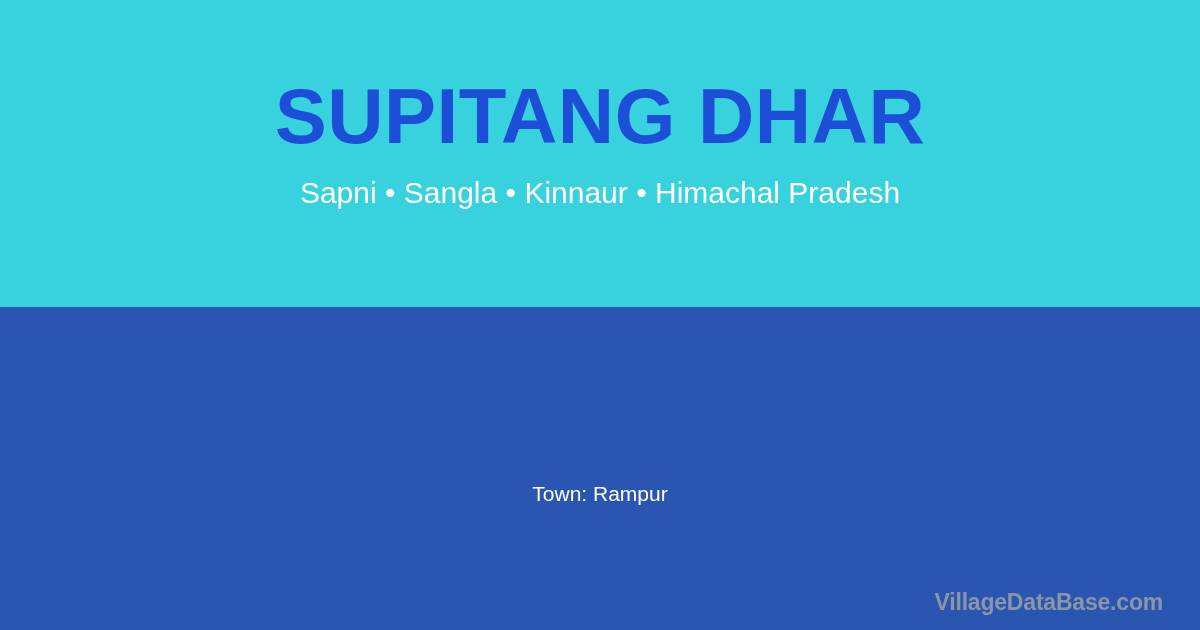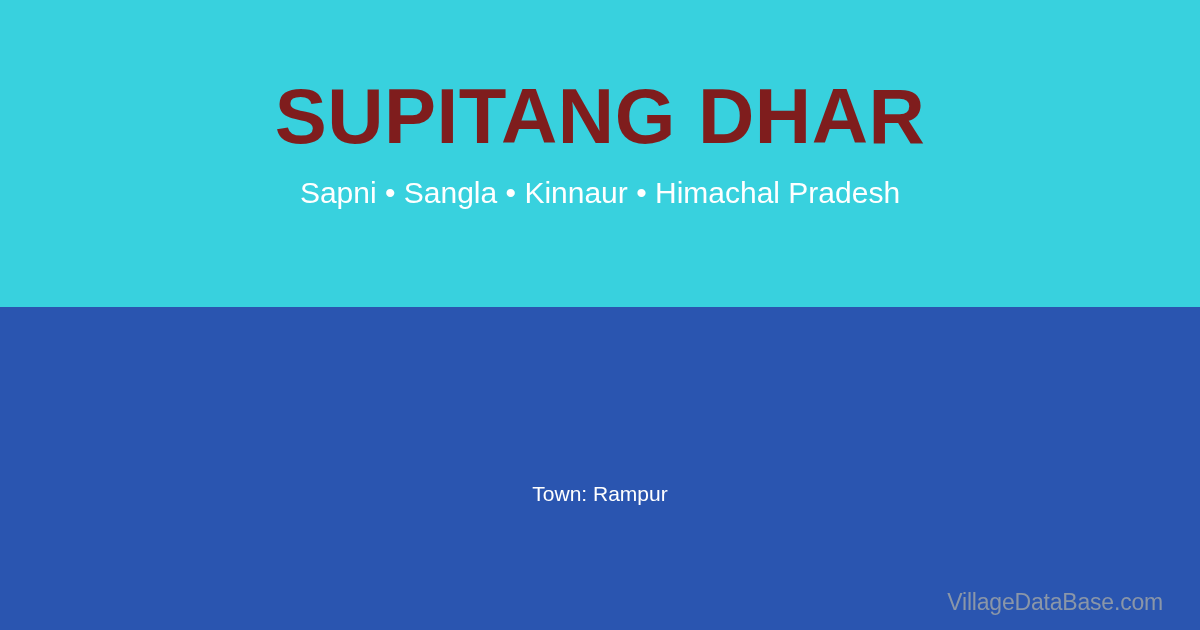--- a/index.html
+++ b/index.html
@@ -30,21 +30,21 @@
     display: flex;
     flex-direction: column;
     align-items: center;
     justify-content: flex-start;
     box-sizing: border-box;
     padding-top: 78px;
   }
 
   .place-title {
     margin: 0;
-    color: #7f1d1d;
+    color: #1d4ed8;
     font-size: 78px;
     line-height: 76px;
     font-weight: 700;
     letter-spacing: 0.5px;
     text-align: left;
     white-space: nowrap;
   }
 
   .place-subtitle {
     margin: 4px;
@@ -79,21 +79,21 @@
   }
 
   .watermark {
     position: absolute;
     right: 37px;
     bottom: 14px;
     margin: 0;
     color: #8a96a8;
     font-size: 23px;
     line-height: 27px;
-    font-weight: 400;
+    font-weight: 700;
     letter-spacing: -0.2px;
     white-space: nowrap;
   }
 </style>
 </head>
 <body>
 
 <div class="card">
 
   <div class="band-top">

